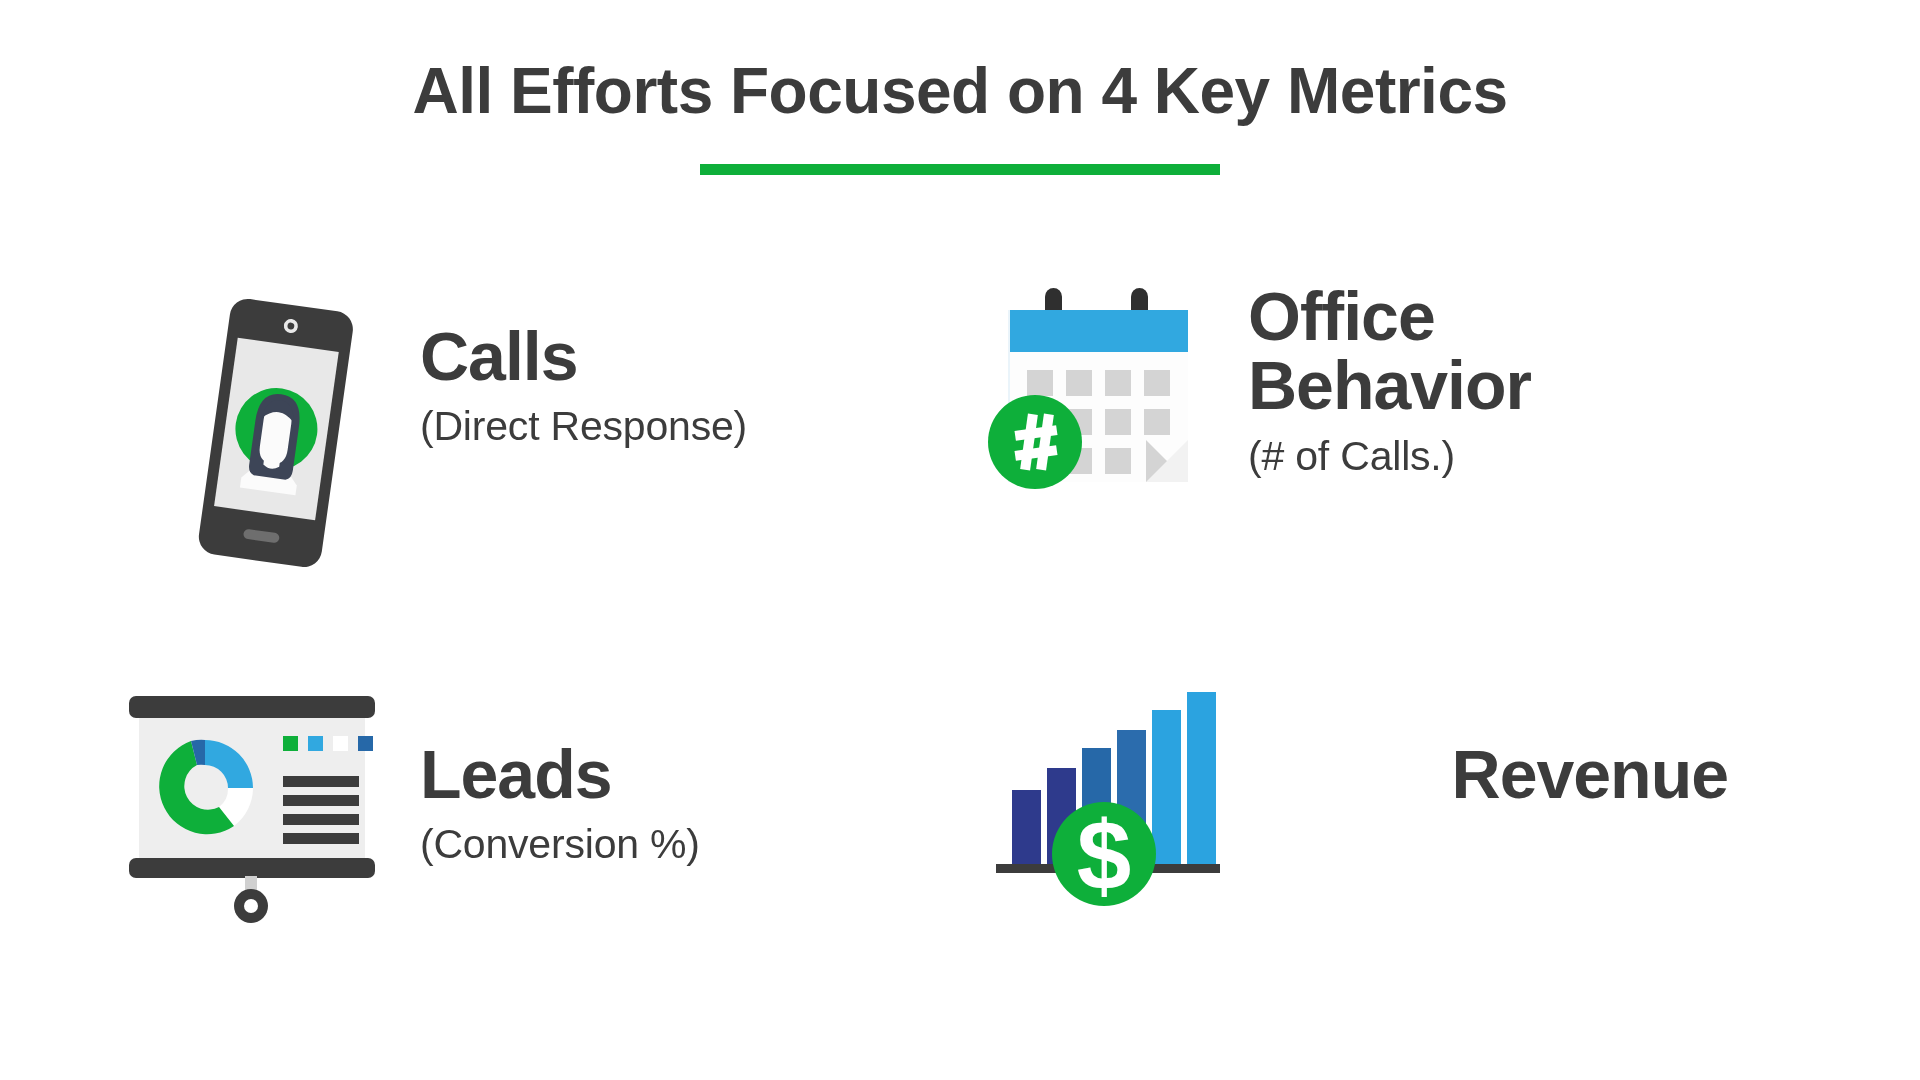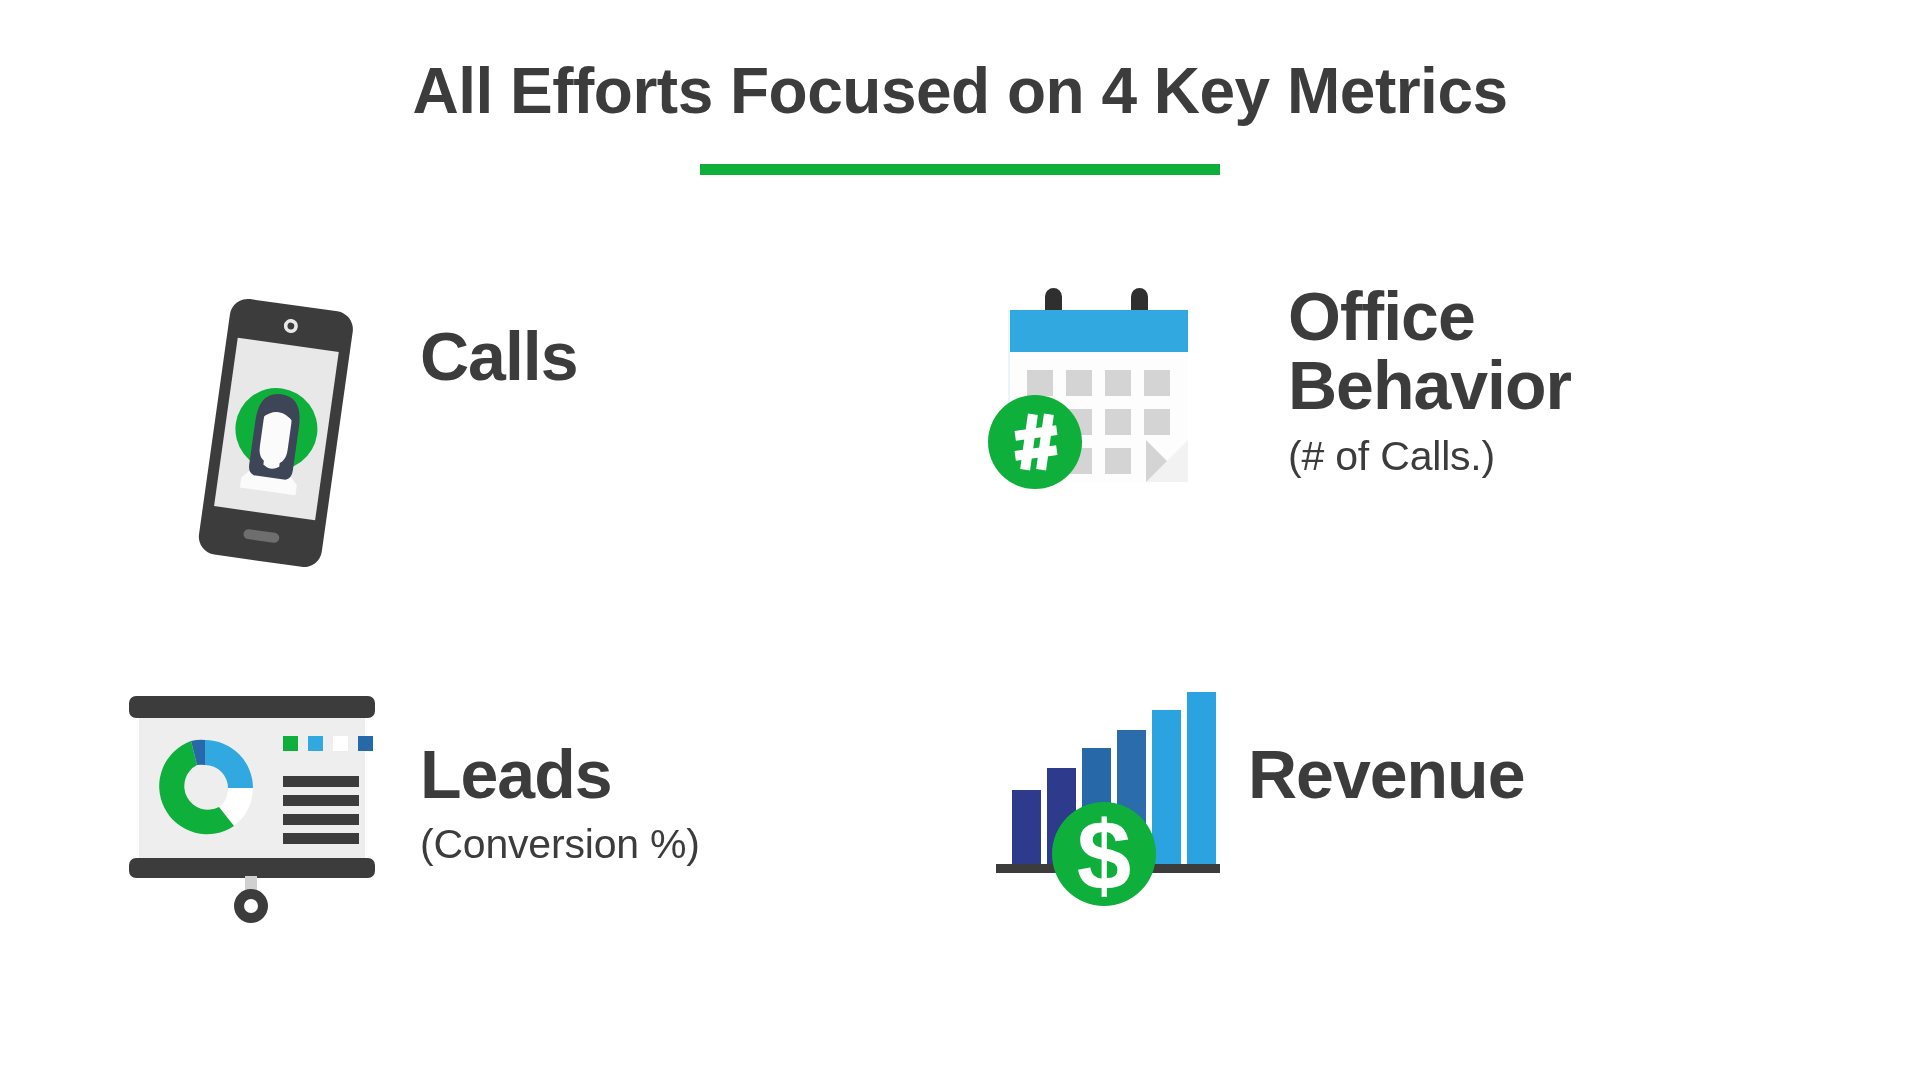--- a/index.html
+++ b/index.html
@@ -78,27 +78,27 @@
     font-size: 41px;
     font-weight: normal;
     color: #3c3c3c;
     margin-top: 12px;
     letter-spacing: -0.2px;
   }
 
   
   .cell-calls    .metric-icon { transform: translate(6px, 10px); }
   .cell-calls    .metric-text { padding-top: 40px; }
-  .cell-office   { padding-left: 78px; gap: 40px; }
+  .cell-office   { padding-left: 78px; }
   .cell-office   .metric-text { padding-top: 0px; }
   .cell-leads    .metric-icon { transform: translate(-18px, 28px); }
   .cell-leads    .metric-text { padding-top: 78px; }
   .cell-revenue  { padding-left: 78px; }
   .cell-revenue  .metric-icon { transform: translate(10px, 22px); }
-  .cell-revenue  .metric-text { padding-top: 78px; }
+  .cell-revenue  .metric-text { padding-top: 78px; text-align: right; }
 
   svg { display: block; overflow: visible; }
 </style>
 </head>
 <body>
 
 <div class="title-block">
   <h1 class="slide-title">All Efforts Focused on 4 Key Metrics</h1>
   <div class="title-rule"></div>
 </div>
@@ -129,20 +129,21 @@
 
             <path d="M84 128 q2 -20 16 -20 q14 0 16 20 q-8 -8 -16 -8 q-8 0 -16 8 Z" fill="#3d4557"></path>
 
             <path d="M92 160 l16 0 l0 14 q-8 6 -16 0 Z" fill="#fbfbfb"></path>
           </g>
         </g>
       </svg>
     </div>
     <div class="metric-text">
       <div class="metric-name">Calls</div>
+      <div class="metric-sub">(Direct Response)</div>
     </div>
   </div>
 
   <div class="metric cell-office">
     <div class="metric-icon">
       <svg width="230" height="230" viewBox="0 0 230 230">
 
         <rect x="62" y="6" width="17" height="50" rx="8.5" ry="8.5" fill="#2f2f2f"></rect>
         <rect x="148" y="6" width="17" height="50" rx="8.5" ry="8.5" fill="#2f2f2f"></rect>
 

